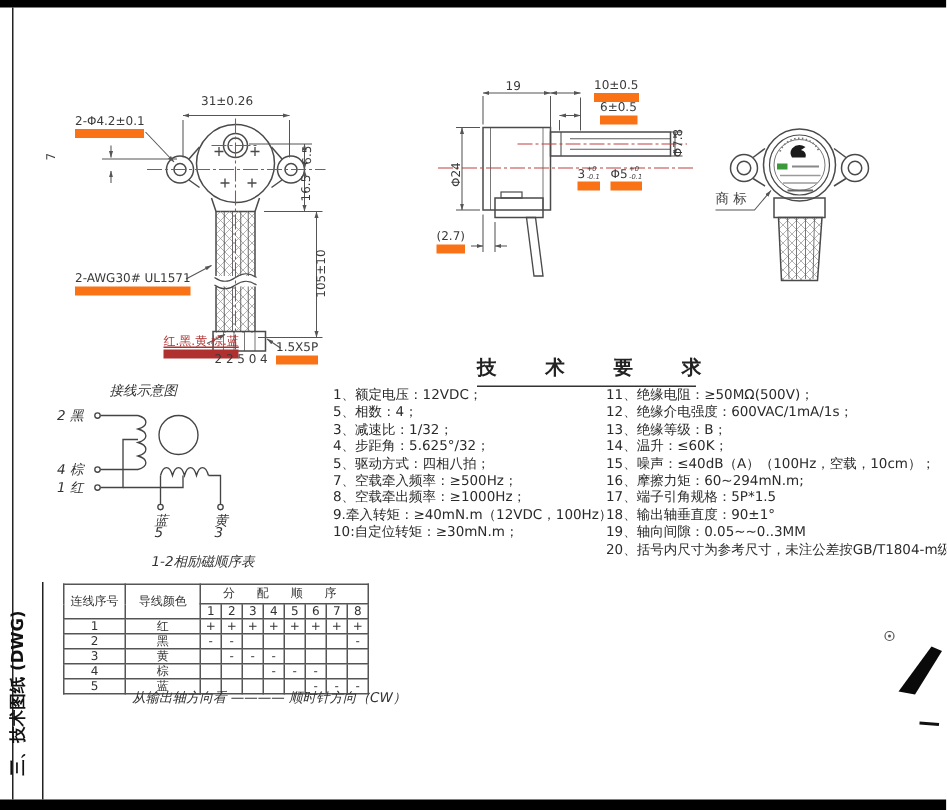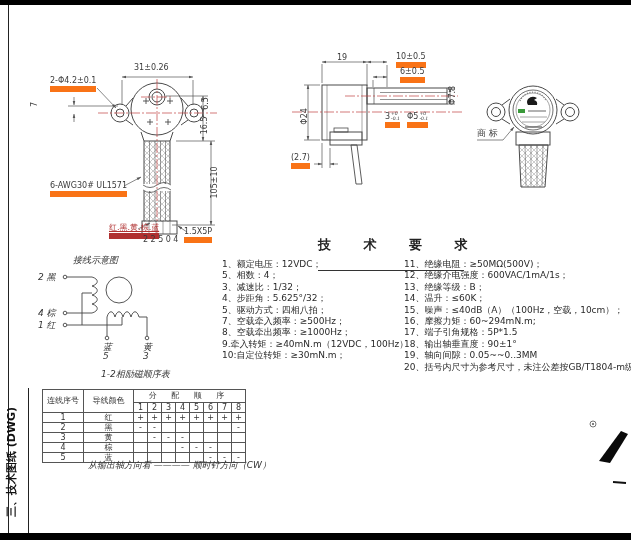--- a/index.html
+++ b/index.html
@@ -7,21 +7,21 @@
           font-family:"DejaVu Sans",sans-serif;color:#333;}
   .strip{position:absolute;background:#000;}
   .vline{position:absolute;background:#222;width:1px;}
   .lbl{position:absolute;font-size:8px;color:#3a3a3a;white-space:nowrap;line-height:1.1;}
   .u{border-bottom:6px solid #f97316;padding-bottom:0px;}
   .rot{transform:rotate(-90deg);text-align:center;}
   .red{color:#b03030;border-color:#b03030;text-decoration:underline;}
   .tolstack{display:inline-flex;flex-direction:column;font-size:4.5px;line-height:1;vertical-align:middle;margin-left:1px;}
   .tech-title{position:absolute;left:318px;top:236px;width:146px;font-size:13px;font-weight:bold;
               color:#222;letter-spacing:14px;text-align:center;border-bottom:1.5px solid #333;
-              padding-bottom:16px;white-space:nowrap;}
+              padding-bottom:3px;white-space:nowrap;}
   .tech-col{position:absolute;font-size:9px;color:#2a2a2a;line-height:11.4px;white-space:nowrap;}
   .wir{position:absolute;font-size:9px;color:#333;white-space:nowrap;font-style:italic;}
   .seq{position:absolute;left:42px;top:389px;border-collapse:collapse;table-layout:fixed;
        font-size:8px;color:#333;}
   .seq th,.seq td{border:1px solid #555;text-align:center;padding:0;height:9px;line-height:9px;
        font-weight:normal;overflow:hidden;}
   .seq thead tr:first-child th{height:12px;line-height:12px;}
   .seqspan{letter-spacing:6px;}
   .vtitle{position:absolute;left:-64px;top:455px;width:150px;height:14px;transform:rotate(-90deg);
           font-size:11px;font-weight:bold;color:#111;text-align:center;white-space:nowrap;}
@@ -212,21 +212,21 @@
   <div class="vline" style="left:28px;top:388px;height:145px;"></div>
 
   <div class="vtitle">三、技术图纸 (DWG)</div>
 
   <div class="lbl" style="left:134px;top:64px;">31±0.26</div>
   <div class="lbl u" style="left:38px;top:77px;margin-left:12px;">2-Φ4.2±0.1</div>
   <div class="lbl rot" style="left:15px;top:100px;width:40px;">7</div>
   <div class="lbl rot" style="left:186px;top:99px;width:40px;">6.5</div>
   <div class="lbl rot" style="left:185px;top:121px;width:40px;">16.5</div>
   <div class="lbl rot" style="left:195px;top:178px;width:40px;">105±10</div>
-  <div class="lbl u" style="left:50px;top:182px;">6-AWG30# UL1571</div>
+  <div class="lbl u" style="left:50px;top:182px;">2-AWG30# UL1571</div>
   <div class="lbl u red" style="left:109px;top:224px;">红.黑.黄.棕.蓝</div>
   <div class="lbl" style="left:143px;top:236px;letter-spacing:2.5px;">22504</div>
   <div class="lbl u" style="left:184px;top:228px;">1.5X5P</div>
 
   <div class="lbl" style="left:337px;top:54px;">19</div>
   <div class="lbl u" style="left:396px;top:53px;">10±0.5</div>
   <div class="lbl u" style="left:400px;top:68px;">6±0.5</div>
   <div class="lbl rot" style="left:285px;top:112px;width:40px;">Φ24</div>
   <div class="lbl rot" style="left:433px;top:91px;width:40px;">Φ7.8</div>
   <div class="lbl u" style="left:385px;top:112px;"><span>3</span><span class="tolstack">

